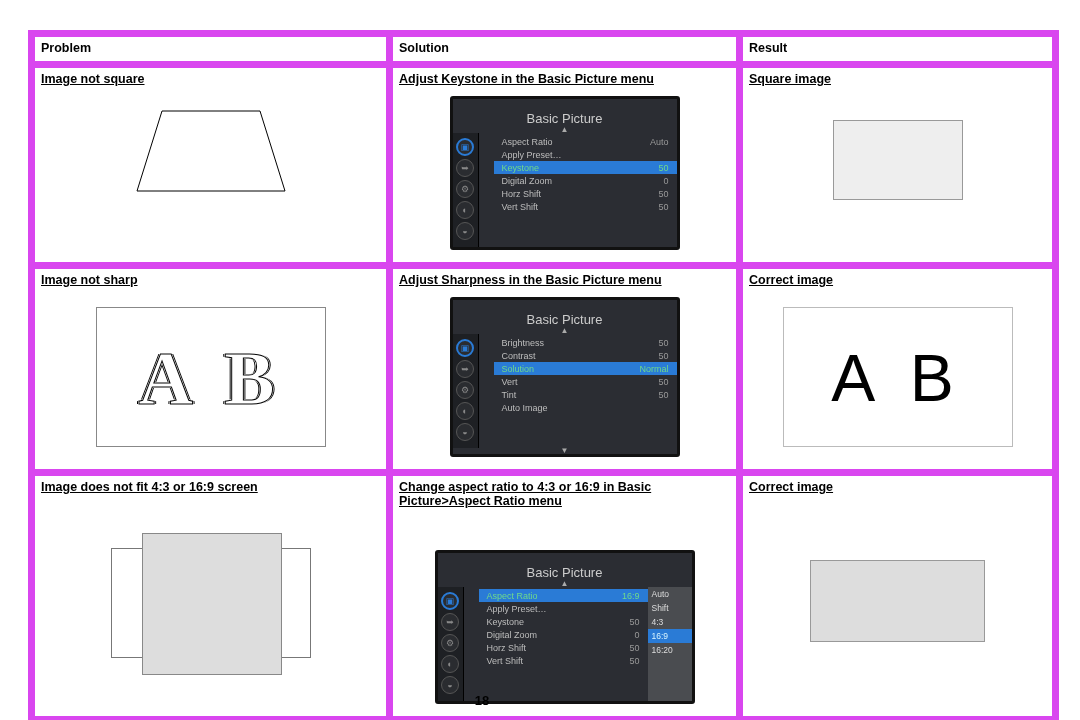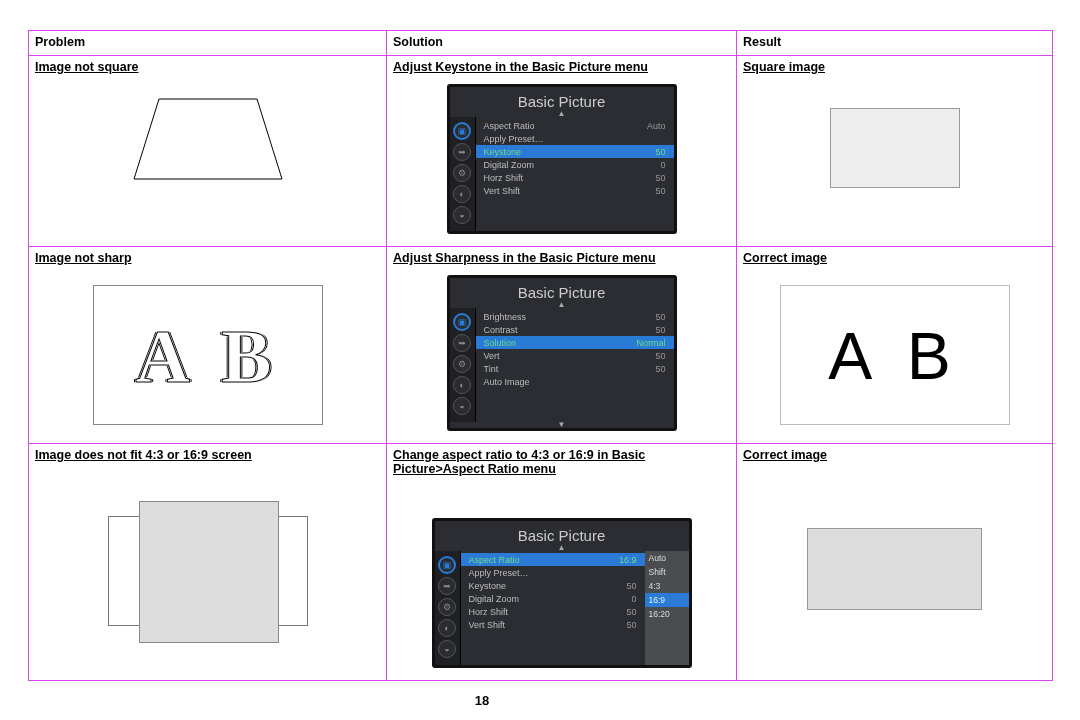--- a/index.html
+++ b/index.html
@@ -10,21 +10,21 @@
     background: #fff;
     position: relative;
     padding: 30px 28px 0 28px;
   }
   table.main {
     width: 100%;
     border-collapse: collapse;
     table-layout: fixed;
   }
   table.main td {
-    border: 1px solid #d946ef;
+    border: 7px solid #d946ef;
     vertical-align: top;
     padding: 4px 6px 6px 6px;
     font-size: 12.5px;
     font-weight: bold;
   }
   table.main td.illus {
     font-weight: bold;
     text-decoration: underline;
   }
   .col1 { width: 358px; }
@@ -73,32 +73,32 @@
 
   
   .menu-wrap{ text-align:center; padding:4px 0 6px;}
   .menu{
     display:inline-block;
     width:230px; border:3px solid #111; background:#2b2d33;
     text-align:left; font-weight:normal;
     font-size:9px; color:#bdbdbd;
     border-radius:3px;
   }
-  .menu-header{ text-align:center; font-size:15px; color:#ccc; padding:6px 0 1px;}
+  .menu-header{ text-align:center; font-size:13px; color:#ccc; padding:12px 0 1px;}
   .menu-arrow{ text-align:center; color:#aaa; font-size:8px; line-height:6px;}
   .menu-body{ display:flex;}
   .menu-icons{ width:26px; background:#1e2024; padding:4px 0; border-right:1px solid #000;}
   .menu-icons .ic{
     width:18px;height:18px;margin:1px auto 3px; border:1px solid #555;
     border-radius:50%; display:flex;align-items:center;justify-content:center;
     font-size:9px;color:#888;background:#2a2c30;
   }
   .menu-icons .ic.sel{ border-color:#2a7bd6; color:#2a7bd6; border-width:2px;}
   .menu-list{ flex:1; padding:2px 0;}
-  .menu-row{ display:flex; justify-content:flex-start; padding:1.5px 8px;}
+  .menu-row{ display:flex; justify-content:flex-start; padding:1.5px 8px;margin-left:15px;}
   .menu-row .mk{ flex:1;}
   .menu-row .mv{ width:48px; text-align:right; color:#999;}
   .menu-row.hl{ background:#2a7bd6; color:#fff;}
   .menu-row.hl .mv{ color:#9ef0ff;}
   .menu-row.hl .mk{ color:#a8f5c5;}
   .menu-row.green .mk{color:#6fd98b;}
   .menu-row.green .mv{color:#6fd98b;}
   .submenu{
     width:44px; background:#4a4c50; font-size:8.5px; color:#ddd;
   }

